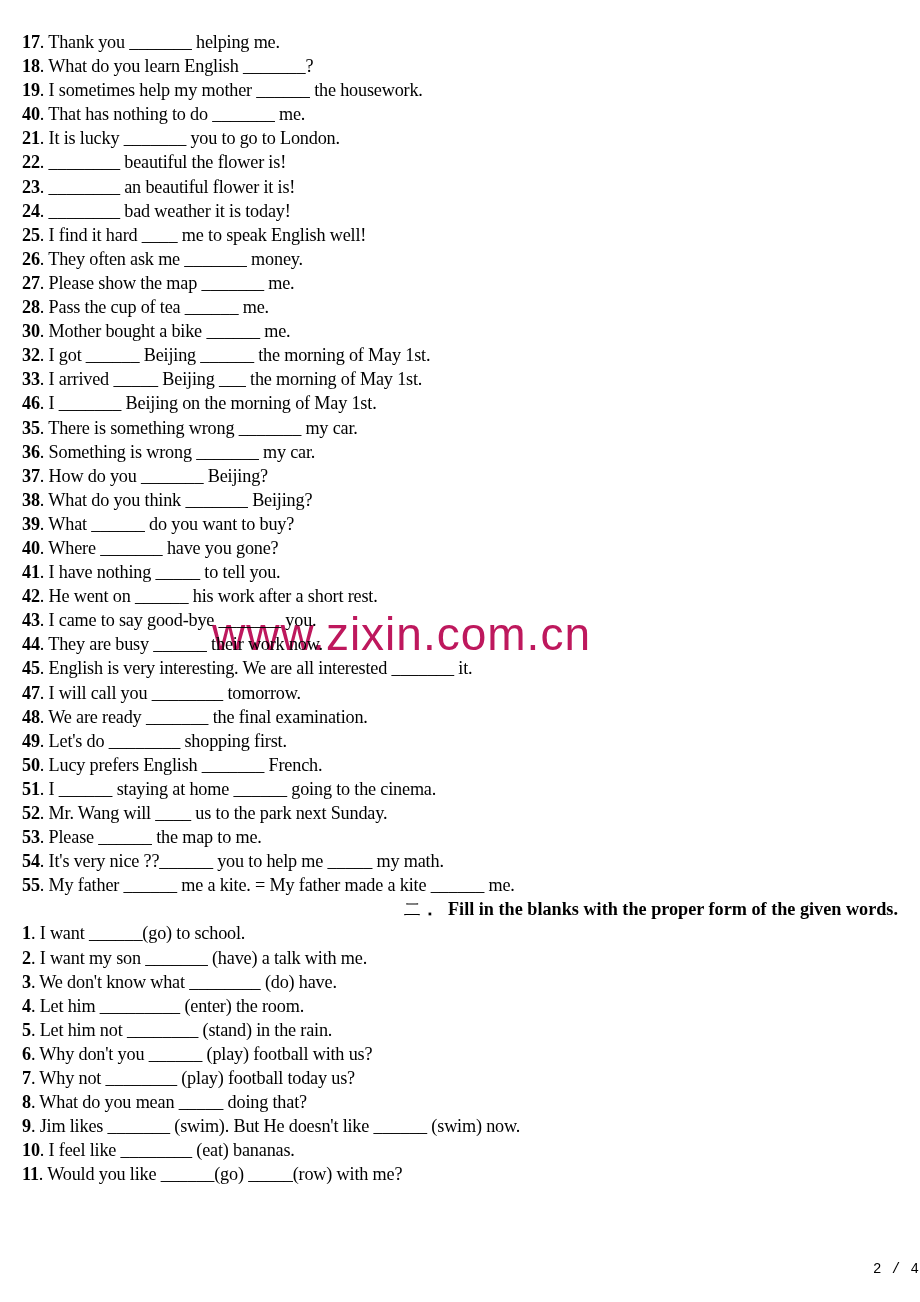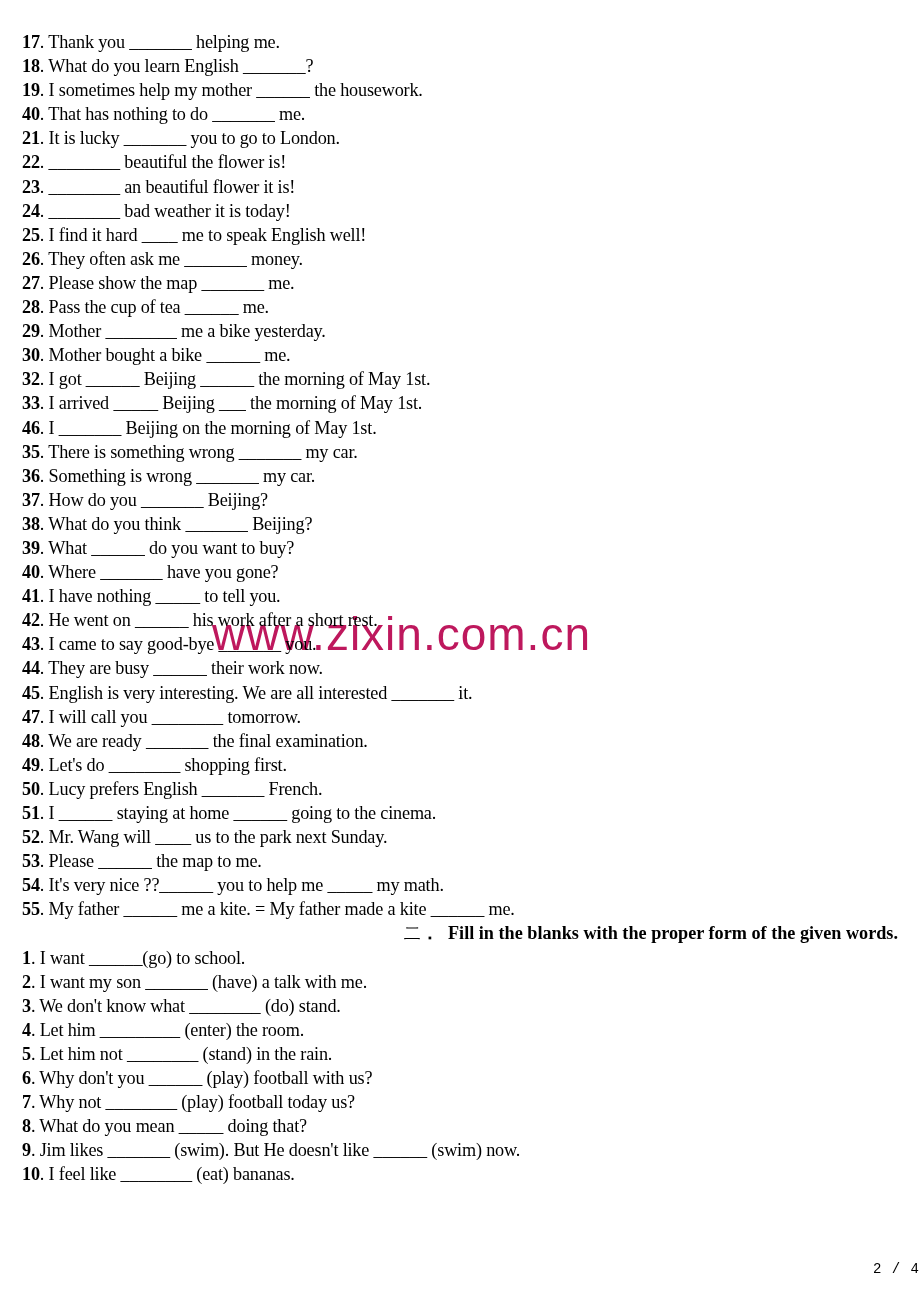--- a/index.html
+++ b/index.html
@@ -103,21 +103,20 @@
     <div class="q-line"><span class="q-num">19</span>. <span>I sometimes help my mother ______ the housework.</span></div>
     <div class="q-line"><span class="q-num">40</span>. <span>That has nothing to do _______ me.</span></div>
     <div class="q-line"><span class="q-num">21</span>. <span>It is lucky _______ you to go to London.</span></div>
     <div class="q-line"><span class="q-num">22</span>. <span>________ beautiful the flower is!</span></div>
     <div class="q-line"><span class="q-num">23</span>. <span>________ an beautiful flower it is!</span></div>
     <div class="q-line"><span class="q-num">24</span>. <span>________ bad weather it is today!</span></div>
     <div class="q-line"><span class="q-num">25</span>. <span>I find it hard ____ me to speak English well!</span></div>
     <div class="q-line"><span class="q-num">26</span>. <span>They often ask me _______ money.</span></div>
     <div class="q-line"><span class="q-num">27</span>. <span>Please show the map _______ me.</span></div>
     <div class="q-line"><span class="q-num">28</span>. <span>Pass the cup of tea ______ me.</span></div>
-    <div class="q-line"><span class="q-num">29</span>. <span>Mother ________ me a bike yesterday.</span></div>
     <div class="q-line"><span class="q-num">30</span>. <span>Mother bought a bike ______ me.</span></div>
     <div class="q-line"><span class="q-num">32</span>. <span>I got ______ Beijing ______ the morning of May 1st.</span></div>
     <div class="q-line"><span class="q-num">33</span>. <span>I arrived _____ Beijing ___ the morning of May 1st.</span></div>
     <div class="q-line"><span class="q-num">46</span>. <span>I _______ Beijing on the morning of May 1st.</span></div>
     <div class="q-line"><span class="q-num">35</span>. <span>There is something wrong _______ my car.</span></div>
     <div class="q-line"><span class="q-num">36</span>. <span>Something is wrong _______ my car.</span></div>
     <div class="q-line"><span class="q-num">37</span>. <span>How do you _______ Beijing?</span></div>
     <div class="q-line"><span class="q-num">38</span>. <span>What do you think _______ Beijing?</span></div>
     <div class="q-line"><span class="q-num">39</span>. <span>What ______ do you want to buy?</span></div>
     <div class="q-line"><span class="q-num">40</span>. <span>Where _______ have you gone?</span></div>
@@ -133,24 +132,25 @@
     <div class="q-line"><span class="q-num">51</span>. <span>I ______ staying at home ______ going to the cinema.</span></div>
     <div class="q-line"><span class="q-num">52</span>. <span>Mr. Wang will ____ us to the park next Sunday.</span></div>
     <div class="q-line"><span class="q-num">53</span>. <span>Please ______ the map to me.</span></div>
     <div class="q-line"><span class="q-num">54</span>. <span>It's very nice ??______ you to help me _____ my math.</span></div>
     <div class="q-line"><span class="q-num">55</span>. <span>My father ______ me a kite. = My father made a kite ______ me.</span></div>
 
     <div class="section-heading"><span class="cjk-marker">二</span><span>．</span>&nbsp; <span>Fill in the blanks with the proper form of the given words.</span></div>
 
     <div class="q-line"><span class="q-num">1</span>. <span>I want ______(go) to school.</span></div>
     <div class="q-line"><span class="q-num">2</span>. <span>I want my son _______ (have) a talk with me.</span></div>
-    <div class="q-line"><span class="q-num">3</span>. <span>We don't know what ________ (do) stand.</span></div>
+    <div class="q-line"><span class="q-num">3</span>. <span>We don't know what ________ (do) have.</span></div>
     <div class="q-line"><span class="q-num">4</span>. <span>Let him _________ (enter) the room.</span></div>
     <div class="q-line"><span class="q-num">5</span>. <span>Let him not ________ (stand) in the rain.</span></div>
     <div class="q-line"><span class="q-num">6</span>. <span>Why don't you ______ (play) football with us?</span></div>
     <div class="q-line"><span class="q-num">7</span>. <span>Why not ________ (play) football today us?</span></div>
     <div class="q-line"><span class="q-num">8</span>. <span>What do you mean _____ doing that?</span></div>
     <div class="q-line"><span class="q-num">9</span>. <span>Jim likes _______ (swim). But He doesn't like ______ (swim) now.</span></div>
     <div class="q-line"><span class="q-num">10</span>. <span>I feel like ________ (eat) bananas.</span></div>
+    <div class="q-line"><span class="q-num">11</span>. <span>Would you like ______(go) _____(row) with me?</span></div>
   </div>
 
   <div id="page-footer">2  / 4</div>
 </div>
 
 </body></html>

